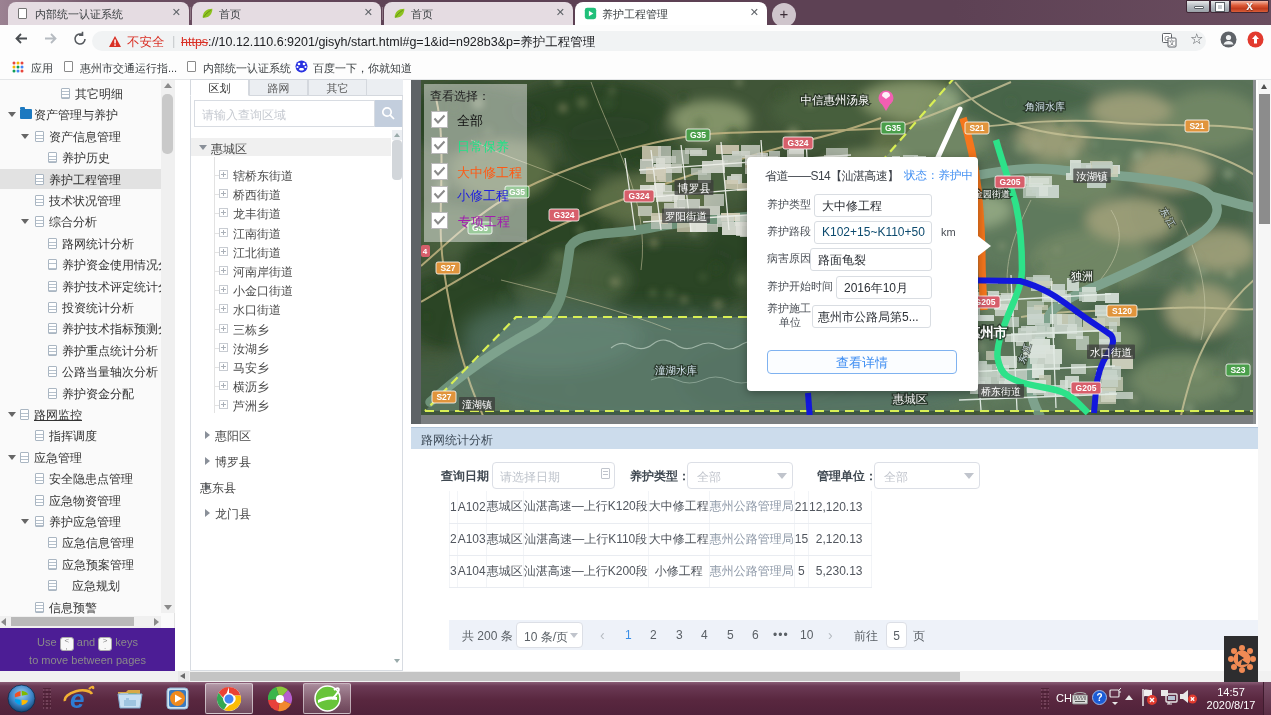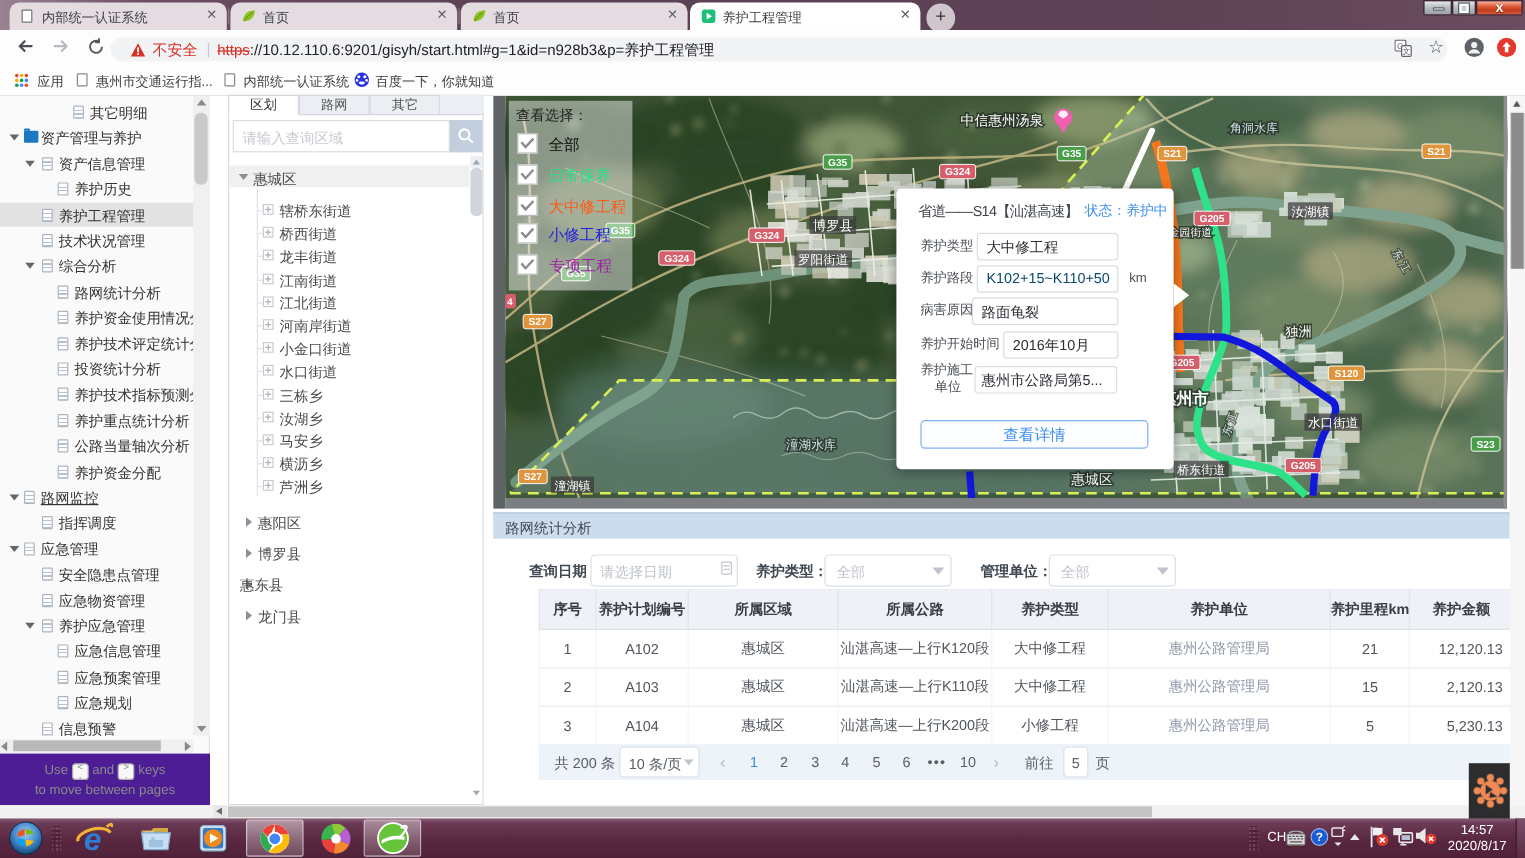--- a/index.html
+++ b/index.html
@@ -254,21 +254,21 @@
 <div class="srow" style="top:532px;">
     <div class="ico-doc" style="left:48px;"></div>
     <div class="t" style="left:62px;">应急信息管理</div>
   </div>
 <div class="srow" style="top:554px;">
     <div class="ico-doc" style="left:48px;"></div>
     <div class="t" style="left:62px;">应急预案管理</div>
   </div>
 <div class="srow" style="top:575px;">
     <div class="ico-doc" style="left:48px;"></div>
-    <div class="t" style="left:62px;">应急规划</div>
+    <div class="t" style="left:72px;">应急规划</div>
   </div>
 <div class="srow" style="top:597px;">
     <div class="ico-doc" style="left:35px;"></div>
     <div class="t" style="left:49px;">信息预警</div>
   </div>
 <div id="sb-scroll">
     <div style="position:absolute;left:2px;top:3px;width:0;height:0;border-left:4px solid transparent;border-right:4px solid transparent;border-bottom:5px solid #8a8a8a;margin-left:1px;"></div>
     <div style="position:absolute;left:1px;top:14px;width:11px;height:60px;background:#c9c9c9;border-radius:5px;"></div>
     <div style="position:absolute;left:2px;bottom:3px;width:0;height:0;border-left:4px solid transparent;border-right:4px solid transparent;border-top:5px solid #8a8a8a;margin-left:1px;"></div>
   </div>
@@ -1061,30 +1061,20 @@
 <div class="abs" style="left:630px;top:468px;font-size:12px;color:#3f4851;font-weight:bold;">养护类型：</div>
 <div class="inbox" style="left:687px;top:462px;width:106px;"></div>
 <div class="abs" style="left:697px;top:469px;font-size:12px;color:#c0c4cc;">全部</div>
 <div class="abs" style="left:777px;top:473px;width:0;height:0;border-left:5px solid transparent;border-right:5px solid transparent;border-top:6px solid #c0c4cc;"></div>
 <div class="abs" style="left:817px;top:468px;font-size:12px;color:#3f4851;font-weight:bold;">管理单位：</div>
 <div class="inbox" style="left:874px;top:462px;width:106px;"></div>
 <div class="abs" style="left:884px;top:469px;font-size:12px;color:#c0c4cc;">全部</div>
 <div class="abs" style="left:964px;top:473px;width:0;height:0;border-left:5px solid transparent;border-right:5px solid transparent;border-top:6px solid #c0c4cc;"></div>
 <table id="dt">
     <tbody>
-      <tr>
-        <th style="width:47px;">序号</th>
-        <th style="width:77px;">养护计划编号</th>
-        <th style="width:125px;">所属区域</th>
-        <th style="width:128px;">所属公路</th>
-        <th style="width:97px;">养护类型</th>
-        <th style="width:185px;">养护单位</th>
-        <th style="width:64px;">养护里程km</th>
-        <th style="width:86px;">养护金额</th>
-      </tr>
 <tr>
         <td>1</td>
         <td>A102</td>
         <td>惠城区</td>
         <td>汕湛高速—上行K120段</td>
         <td>大中修工程</td>
         <td style="color:#8e99a8;">惠州公路管理局</td>
         <td>21</td>
         <td style="text-align:right;padding-right:8px;">12,120.13</td>
       </tr>

